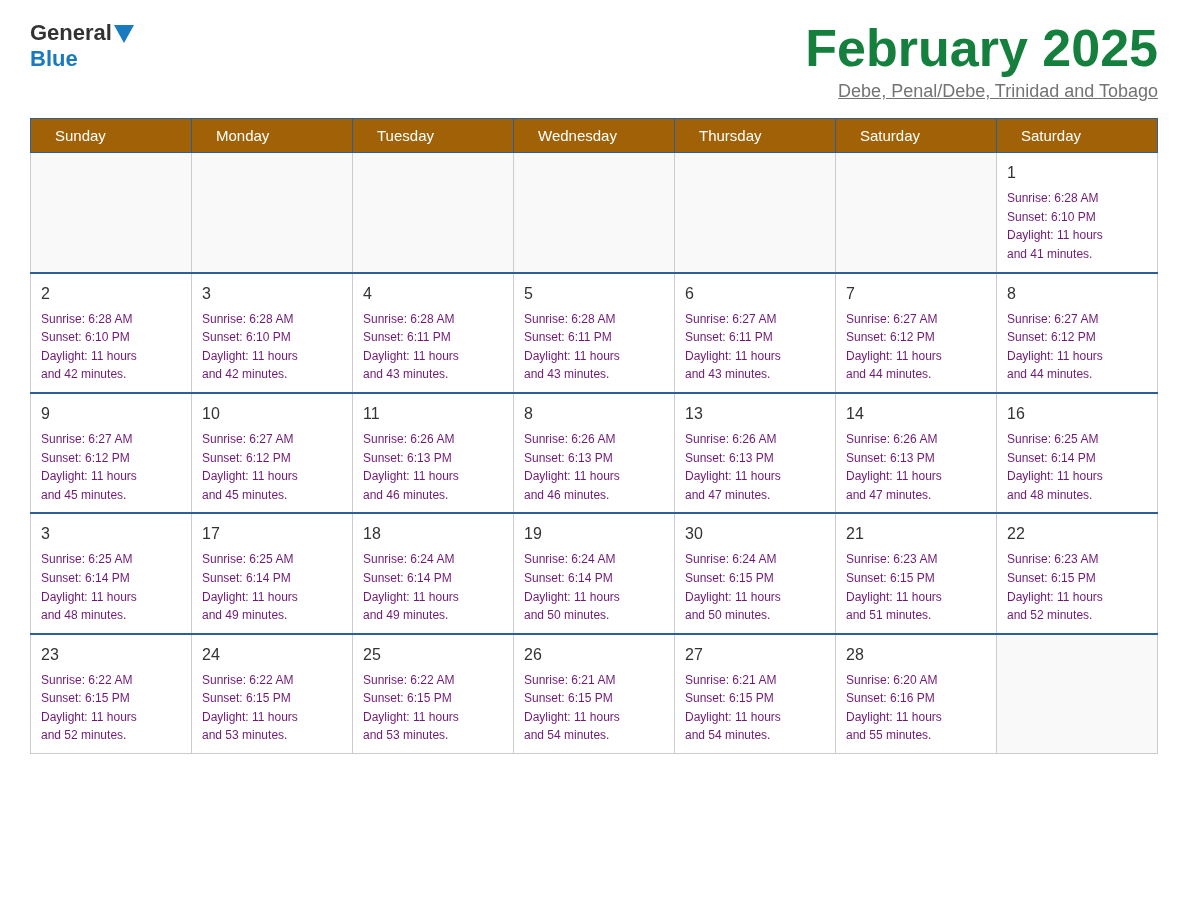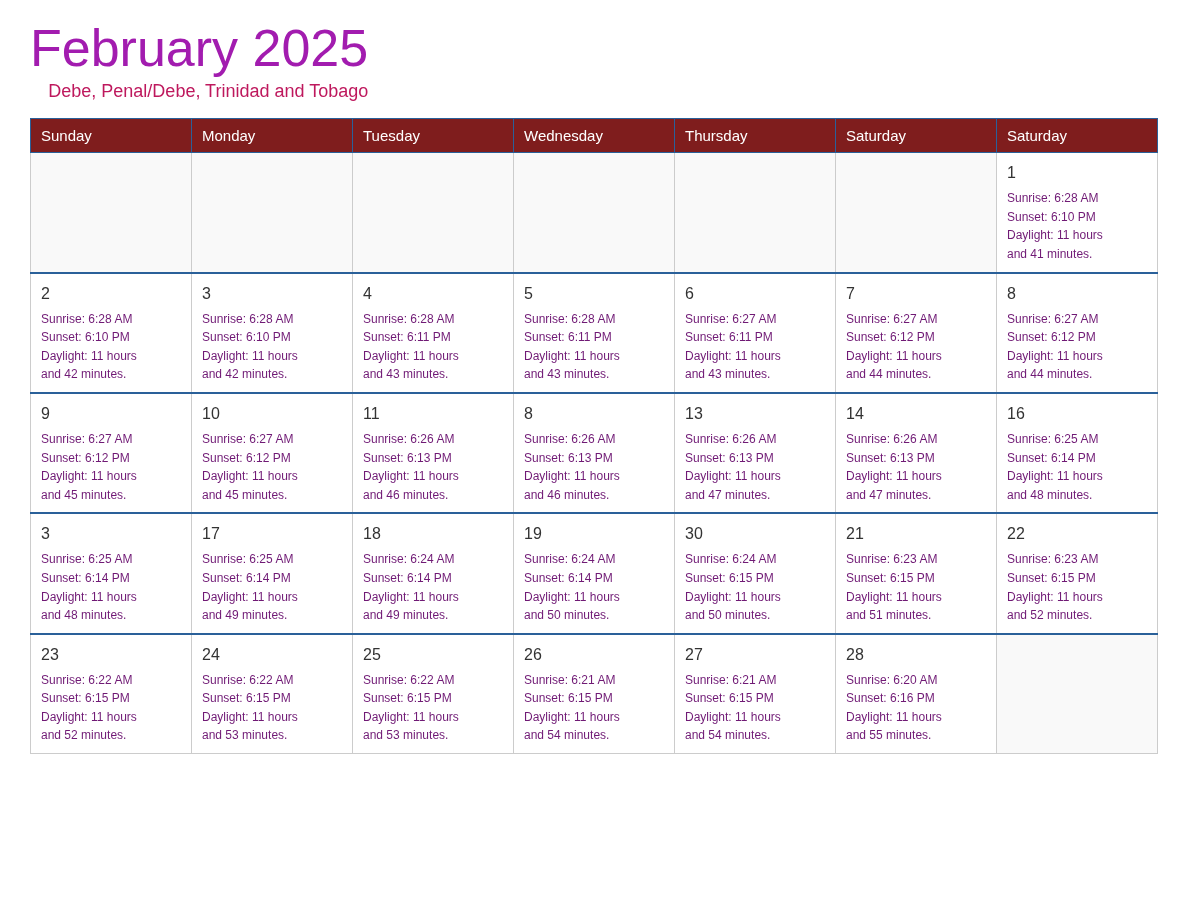--- a/index.html
+++ b/index.html
@@ -37,38 +37,39 @@
       border-top: 18px solid #1a7abf;
       display: inline-block;
       margin-left: 2px;
       margin-bottom: -2px;
     }
     .title-area {
       text-align: right;
     }
     .cal-title {
       font-size: 52px;
-      font-weight: normal;
-      color: #a21caf;
+      font-weight: bold;
+      color: #15803d;
       line-height: 1.1;
     }
     .cal-subtitle {
       font-size: 18px;
-      color: #be185d;
+      color: #737373;
       margin-top: 4px;
+      text-decoration: underline;
     }
     .calendar {
       width: 100%;
       border-collapse: collapse;
       border: 1px solid #ccc;
     }
     .calendar th {
-      background-color: #7f1d1d;
+      background-color: #a16207;
       color: #fff;
-      padding: 8px 10px;
+      padding: 8px 24px;
       font-size: 15px;
       font-weight: normal;
       text-align: left;
       border: 1px solid #2a6099;
     }
     .calendar td {
       vertical-align: top;
       padding: 8px 10px;
       border: 1px solid #ccc;
       font-size: 12.5px;
@@ -91,20 +92,29 @@
       background: #f9f9f9;
     }
     .row-divider td {
       border-top: 2px solid #2a6099;
     }
   </style>
 </head>
 <body>
 
 <div class="header-area">
+  <div class="logo-area">
+    <div class="logo-text">
+      <span class="logo-general">General</span>
+        <span class="logo-triangle"></span>
+    </div>
+    <div style="font-size:22px; font-weight:bold;">
+      <span class="logo-blue">Blue</span>
+    </div>
+  </div>
   <div class="title-area">
     <div class="cal-title">February 2025</div>
     <div class="cal-subtitle">Debe, Penal/Debe, Trinidad and Tobago</div>
   </div>
 </div>
 
 <table class="calendar">
   <thead>
     <tr>
     <th>Sunday</th>

